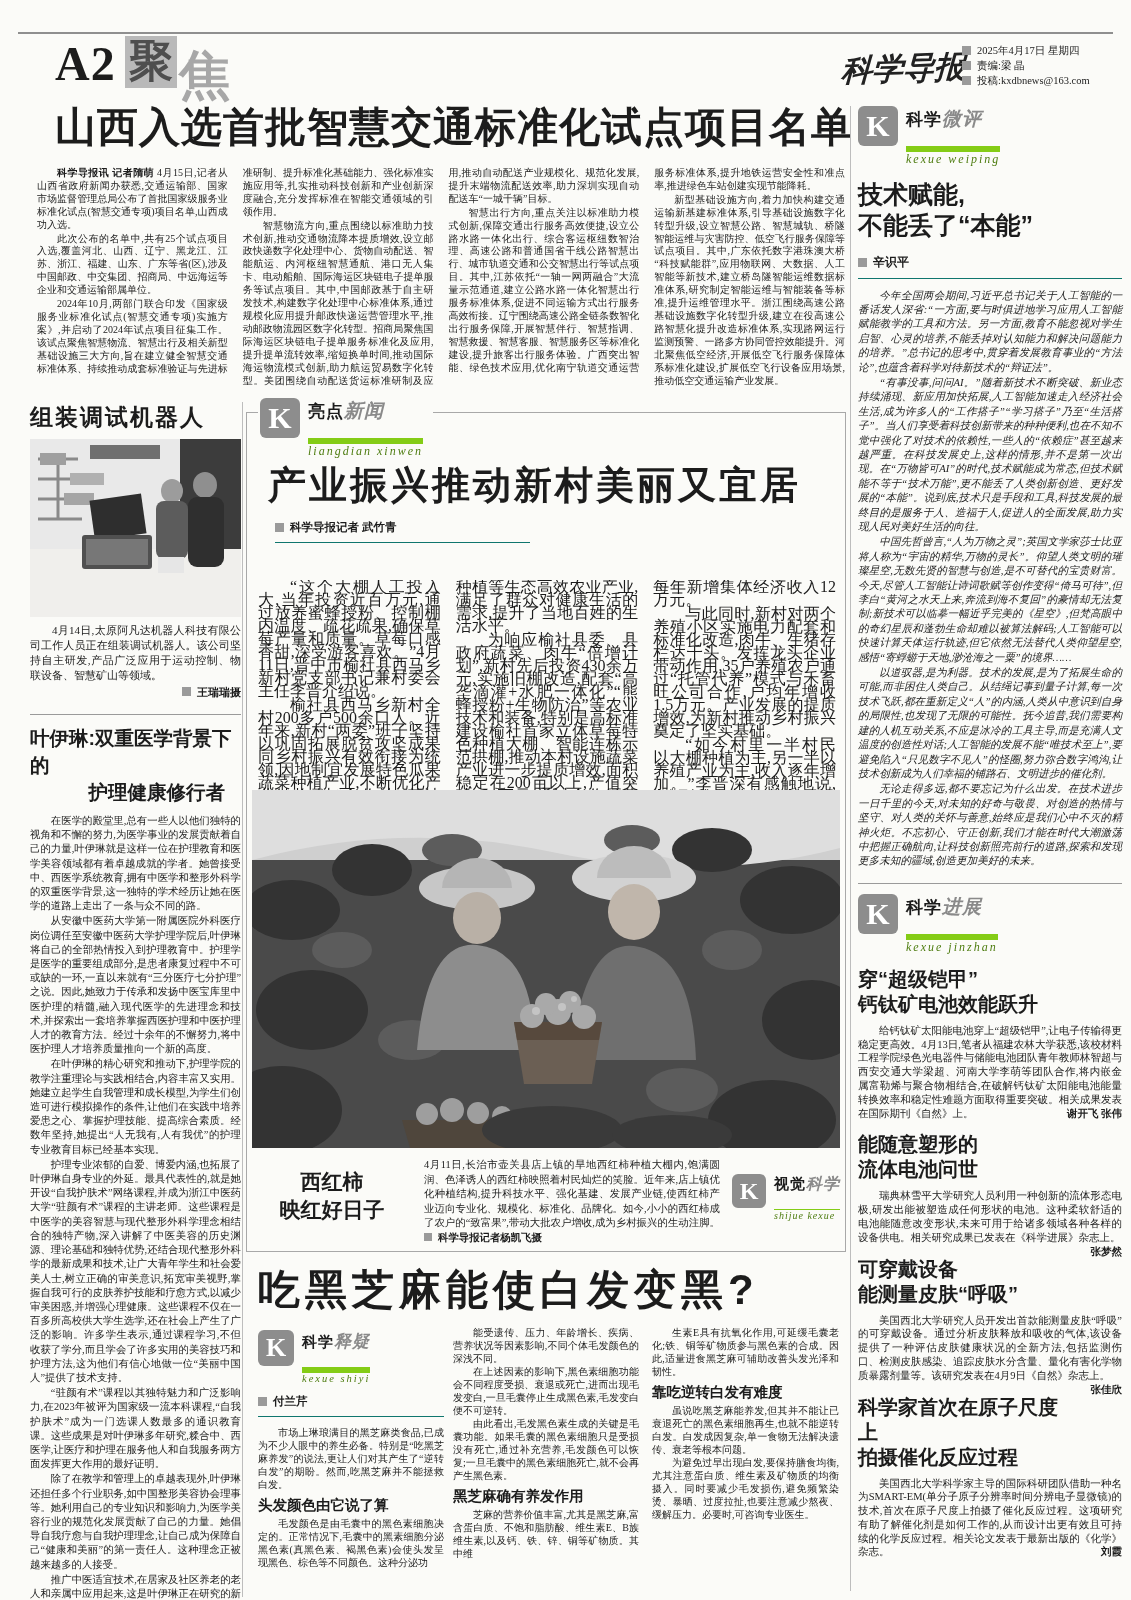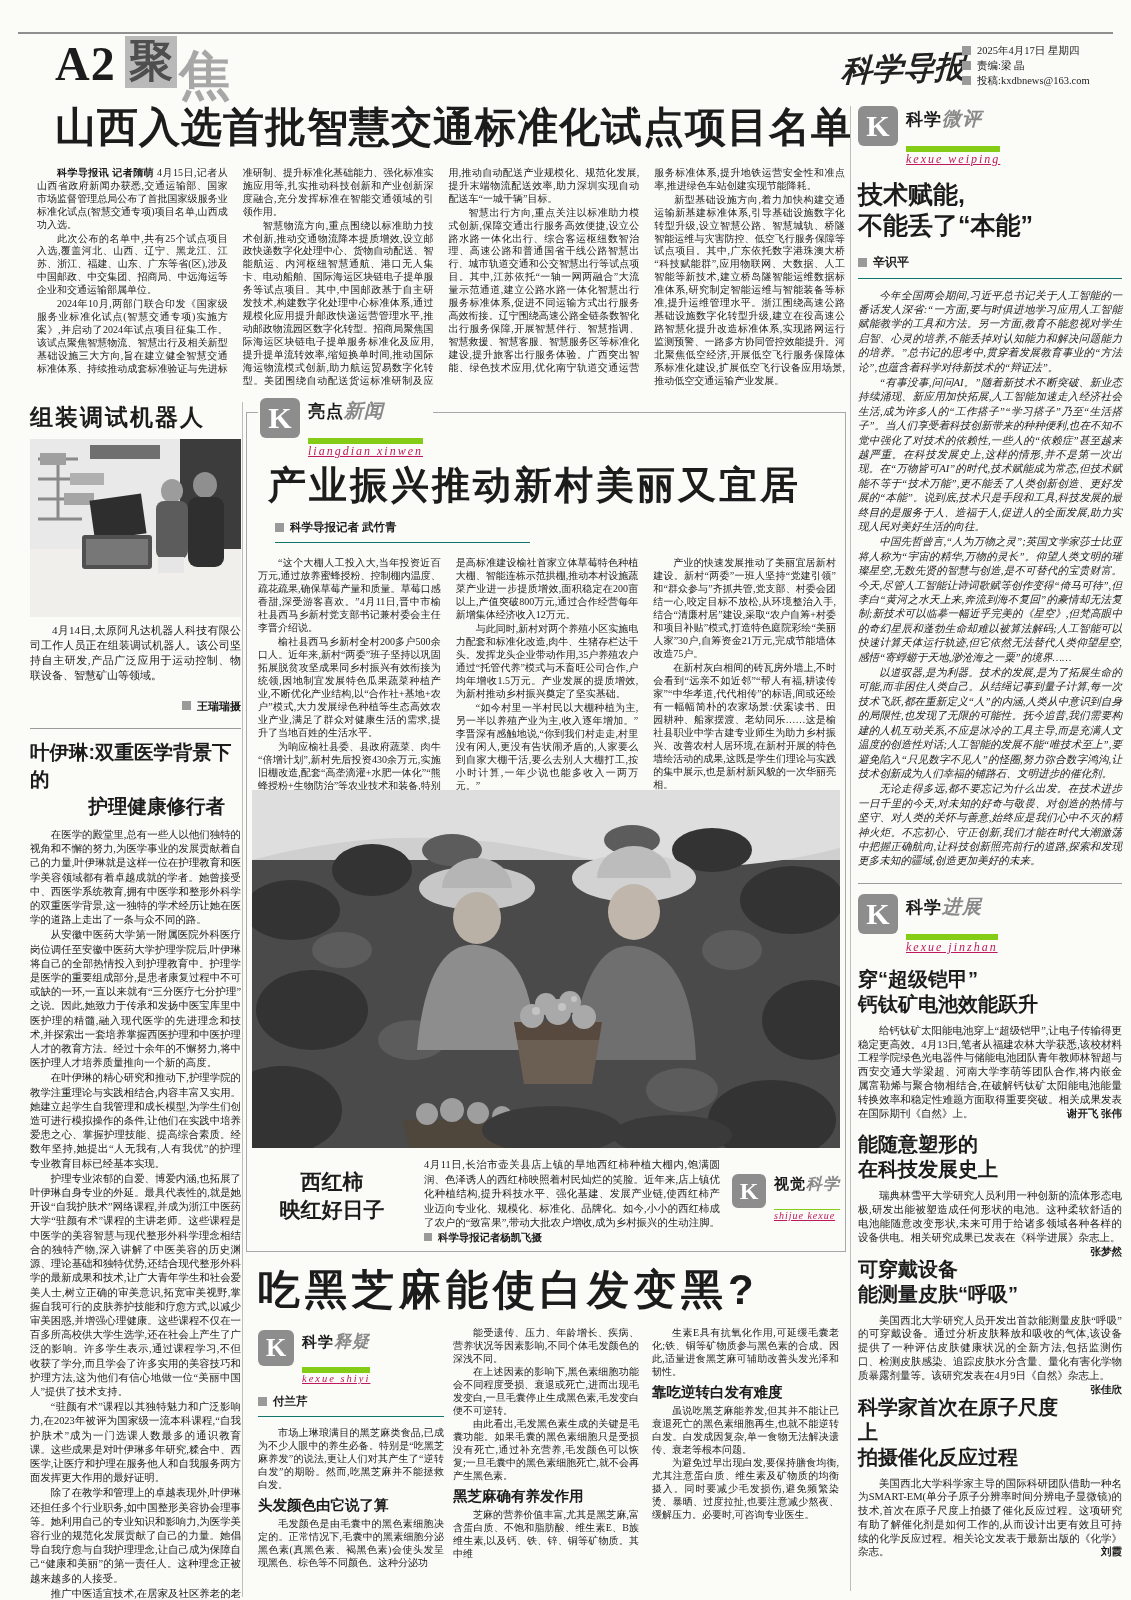--- a/index.html
+++ b/index.html
@@ -24,21 +24,21 @@
   .dateblock .row{display:flex;align-items:center;}
   .sq{display:inline-block;width:9px;height:9px;background:#9a9a9a;margin-right:6px;flex:0 0 auto;}
   
   .logoRow{display:flex;align-items:flex-start;}
   .kicon{width:40px;height:40px;background:#8d8d8d;border-radius:6px;color:#fff;
          font-family:"Liberation Serif",serif;font-size:30px;font-weight:bold;
          display:flex;align-items:center;justify-content:center;flex:0 0 auto;}
   .logoTxt{margin-left:8px;border-bottom:6px solid #84cc16;padding-bottom:14px;}
   .logoTxt .main{font-size:17px;font-weight:bold;letter-spacing:1px;}
   .logoTxt .main .script{color:#8a8a8a;font-style:italic;font-size:19px;}
-  .pinyin{font-style:italic;color:#be185d;font-size:12px;letter-spacing:2px;margin-left:8px;text-decoration:underline;}
+  .pinyin{font-style:italic;color:#4d7c0f;font-size:12px;letter-spacing:2px;margin-left:8px;}
   
   .headline-main{font-size:41px;font-weight:bold;letter-spacing:1px;white-space:nowrap;}
   .bodycols{column-gap:15px;text-align:justify;overflow:hidden;}
   .bodycols p{margin-bottom:1px;}
   .byline{display:flex;align-items:center;font-weight:bold;border-bottom:1px solid #0f766e;padding-bottom:7px;}
   .sig{font-weight:bold;float:right;}
   h4{font-family:"Liberation Sans","DejaVu Sans",sans-serif;font-size:14.5px;margin:8px 0 5px;text-indent:0;}
   .essay p{font-style:italic;margin-bottom:1px;}
   .jz-title{font-size:20px;font-weight:bold;line-height:1.25;margin:12px 0 7px;}
   .jz-body{font-size:10.5px;line-height:13.8px;text-align:justify;}
@@ -103,21 +103,21 @@
     <rect x="52" y="96" width="70" height="34" rx="3" fill="#505050"></rect>
     <rect x="56" y="100" width="62" height="26" fill="#777"></rect>
     <ellipse cx="142" cy="52" rx="11" ry="12" fill="#9c9c9c"></ellipse>
     <rect x="126" y="62" width="32" height="58" rx="8" fill="#5c5c5c"></rect>
     <ellipse cx="175" cy="46" rx="12" ry="13" fill="#8f8f8f"></ellipse>
     <rect x="158" y="58" width="36" height="70" rx="9" fill="#2f2f2f"></rect>
     <rect x="128" y="118" width="26" height="16" fill="#e6e6e6"></rect>
   </svg>
   <div class="photo-cap">
     <p>4月14日,太原阿凡达机器人科技有限公司工作人员正在组装调试机器人。该公司坚持自主研发,产品广泛应用于运动控制、物联设备、智慧矿山等领域。</p>
-    <div style="text-align:right;font-weight:bold;margin-top:16px;"><span class="sq"></span><span>王瑞瑞摄</span></div>
+    <div style="text-align:right;font-weight:bold;margin-top:2px;"><span class="sq"></span><span>王瑞瑞摄</span></div>
   </div>
   <div class="divider"></div>
   <h2 class="sans" style="font-size:19.5px;">叶伊琳:双重医学背景下的</h2>
   <h2 class="sans" style="font-size:19.5px;text-align:right;padding-right:16px;">护理健康修行者</h2>
   <div style="font-size:10.4px;line-height:14.2px;text-align:justify;margin-top:8px;">
       <p>在医学的殿堂里,总有一些人以他们独特的视角和不懈的努力,为医学事业的发展贡献着自己的力量,叶伊琳就是这样一位在护理教育和医学美容领域都有着卓越成就的学者。她曾接受中、西医学系统教育,拥有中医学和整形外科学的双重医学背景,这一独特的学术经历让她在医学的道路上走出了一条与众不同的路。</p>
       <p>从安徽中医药大学第一附属医院外科医疗岗位调任至安徽中医药大学护理学院后,叶伊琳将自己的全部热情投入到护理教育中。护理学是医学的重要组成部分,是患者康复过程中不可或缺的一环,一直以来就有“三分医疗七分护理”之说。因此,她致力于传承和发扬中医宝库里中医护理的精髓,融入现代医学的先进理念和技术,并探索出一套培养掌握西医护理和中医护理人才的教育方法。经过十余年的不懈努力,将中医护理人才培养质量推向一个新的高度。</p>
       <p>在叶伊琳的精心研究和推动下,护理学院的教学注重理论与实践相结合,内容丰富又实用。她建立起学生自我管理和成长模型,为学生们创造可进行模拟操作的条件,让他们在实践中培养爱患之心、掌握护理技能、提高综合素质。经数年坚持,她提出“人无我有,人有我优”的护理专业教育目标已经基本实现。</p>
       <p>护理专业浓郁的自爱、博爱内涵,也拓展了叶伊琳自身专业的外延。最具代表性的,就是她开设“自我护肤术”网络课程,并成为浙江中医药大学“驻颜有术”课程的主讲老师。这些课程是中医学的美容智慧与现代整形外科学理念相结合的独特产物,深入讲解了中医美容的历史渊源、理论基础和独特优势,还结合现代整形外科学的最新成果和技术,让广大青年学生和社会爱美人士,树立正确的审美意识,拓宽审美视野,掌握自我可行的皮肤养护技能和疗愈方式,以减少审美困惑,并增强心理健康。这些课程不仅在一百多所高校供大学生选学,还在社会上产生了广泛的影响。许多学生表示,通过课程学习,不但收获了学分,而且学会了许多实用的美容技巧和护理方法,这为他们有信心地做一位“美丽中国人”提供了技术支持。</p>
       <p>“驻颜有术”课程以其独特魅力和广泛影响力,在2023年被评为国家级一流本科课程,“自我护肤术”成为一门选课人数最多的通识教育课。这些成果是对叶伊琳多年研究,糅合中、西医学,让医疗和护理在服务他人和自我服务两方面发挥更大作用的最好证明。</p>
@@ -133,21 +133,21 @@
   <div>
     <div class="logoTxt"><span class="main sans"><span>亮点</span><span class="script">新闻</span></span></div>
     <div class="pinyin">liangdian xinwen</div>
   </div>
 </div>
 <h2 class="abs sans" style="left:268px;top:460px;font-size:38px;letter-spacing:3px;white-space:nowrap;">产业振兴推动新村美丽又宜居</h2>
 <div class="abs byline" style="left:275px;top:520px;width:255px;font-size:11.5px;">
   <span class="sq"></span>
     <span>科学导报记者 武竹青</span>
 </div>
-<div class="abs bodycols" style="left:258px;top:556px;width:578px;height:238px;column-count:3;font-size:10px;line-height:13px;">
+<div class="abs bodycols" style="left:258px;top:580px;width:578px;height:238px;column-count:3;font-size:16px;line-height:13px;">
     <p>“这个大棚人工投入大,当年投资近百万元,通过放养蜜蜂授粉、控制棚内温度、疏花疏果,确保草莓产量和质量。草莓口感香甜,深受游客喜欢。”4月11日,晋中市榆社县西马乡新村党支部书记兼村委会主任李晋介绍说。</p>
     <p>榆社县西马乡新村全村200多户500余口人。近年来,新村“两委”班子坚持以巩固拓展脱贫攻坚成果同乡村振兴有效衔接为统领,因地制宜发展特色瓜果蔬菜种植产业,不断优化产业结构,以“合作社+基地+农户”模式,大力发展绿色种植等生态高效农业产业,满足了群众对健康生活的需求,提升了当地百姓的生活水平。</p>
     <p>为响应榆社县委、县政府蔬菜、肉牛“倍增计划”,新村先后投资430余万元,实施旧棚改造,配套“高垄滴灌+水肥一体化”“熊蜂授粉+生物防治”等农业技术和装备,特别是高标准建设榆社首家立体草莓特色种植大棚、智能连栋示范拱棚,推动本村设施蔬菜产业进一步提质增效,面积稳定在200亩以上,产值突破800万元,通过合作经营每年新增集体经济收入12万元。</p>
     <p>与此同时,新村对两个养殖小区实施电力配套和标准化改造,肉牛、生猪存栏达千头。发挥龙头企业带动作用,35户养殖农户通过“托管代养”模式与禾畜旺公司合作,户均年增收1.5万元。产业发展的提质增效,为新村推动乡村振兴奠定了坚实基础。</p>
     <p>“如今村里一半村民以大棚种植为主,另一半以养殖产业为主,收入逐年增加。”李晋深有感触地说,“你到我们村走走,村里没有闲人,更没有告状闹矛盾的,人家要么到自家大棚干活,要么去别人大棚打工,按小时计算,一年少说也能多收入一两万元。”</p>
     <p>产业的快速发展推动了美丽宜居新村建设。新村“两委”一班人坚持“党建引领”和“群众参与”齐抓共管,党支部、村委会团结一心,咬定目标不放松,从环境整治入手,结合“清廉村居”建设,采取“农户自筹+村委和项目补贴”模式,打造特色庭院彩绘“美丽人家”30户,自筹资金21万元,完成节能墙体改造75户。</p>
     <p>在新村灰白相间的砖瓦房外墙上,不时会看到“远亲不如近邻”“帮人有福,耕读传家”“中华孝道,代代相传”的标语,间或还绘有一幅幅简朴的农家场景:伏案读书、田园耕种、船家摆渡、老幼同乐……这是榆社县职业中学古建专业师生为助力乡村振兴、改善农村人居环境,在新村开展的特色墙绘活动的成果,这既是学生们理论与实践的集中展示,也是新村新风貌的一次华丽亮相。</p>
   </div>
 
 <svg class="abs" width="588" height="358" viewBox="0 0 588 358" style="left:252px;top:790px;">
@@ -294,21 +294,21 @@
       <div class="logoTxt"><span class="main sans"><span>科学</span><span class="script">进展</span></span></div>
       <div class="pinyin">kexue jinzhan</div>
     </div>
   </div>
 
   <div>
     <h3 class="jz-title sans"><span>穿“超级铠甲”</span><br><span>钙钛矿电池效能跃升</span></h3>
     <p class="jz-body"><span>给钙钛矿太阳能电池穿上“超级铠甲”,让电子传输得更稳定更高效。4月13日,笔者从福建农林大学获悉,该校材料工程学院绿色光电器件与储能电池团队青年教师林智超与西安交通大学梁超、河南大学李萌等团队合作,将内嵌金属富勒烯与聚合物相结合,在破解钙钛矿太阳能电池能量转换效率和稳定性难题方面取得重要突破。相关成果发表在国际期刊《自然》上。</span><span class="sig">谢开飞 张伟</span></p>
   </div>
   <div>
-    <h3 class="jz-title sans"><span>能随意塑形的</span><br><span>在科技发展史上</span></h3>
+    <h3 class="jz-title sans"><span>能随意塑形的</span><br><span>流体电池问世</span></h3>
     <p class="jz-body"><span>瑞典林雪平大学研究人员利用一种创新的流体形态电极,研发出能被塑造成任何形状的电池。这种柔软舒适的电池能随意改变形状,未来可用于给诸多领域各种各样的设备供电。相关研究成果已发表在《科学进展》杂志上。</span><span class="sig">张梦然</span></p>
   </div>
   <div>
     <h3 class="jz-title sans"><span>可穿戴设备</span><br><span>能测量皮肤“呼吸”</span></h3>
     <p class="jz-body"><span>美国西北大学研究人员开发出首款能测量皮肤“呼吸”的可穿戴设备。通过分析皮肤释放和吸收的气体,该设备提供了一种评估皮肤健康状况的全新方法,包括监测伤口、检测皮肤感染、追踪皮肤水分含量、量化有害化学物质暴露剂量等。该研究发表在4月9日《自然》杂志上。</span><span class="sig">张佳欣</span></p>
   </div>
   <div>
     <h3 class="jz-title sans"><span>科学家首次在原子尺度上</span><br><span>拍摄催化反应过程</span></h3>
     <p class="jz-body"><span>美国西北大学科学家主导的国际科研团队借助一种名为SMART-EM(单分子原子分辨率时间分辨电子显微镜)的技术,首次在原子尺度上拍摄了催化反应过程。这项研究有助了解催化剂是如何工作的,从而设计出更有效且可持续的化学反应过程。相关论文发表于最新出版的《化学》杂志。</span><span class="sig">刘霞</span></p>
   </div>

